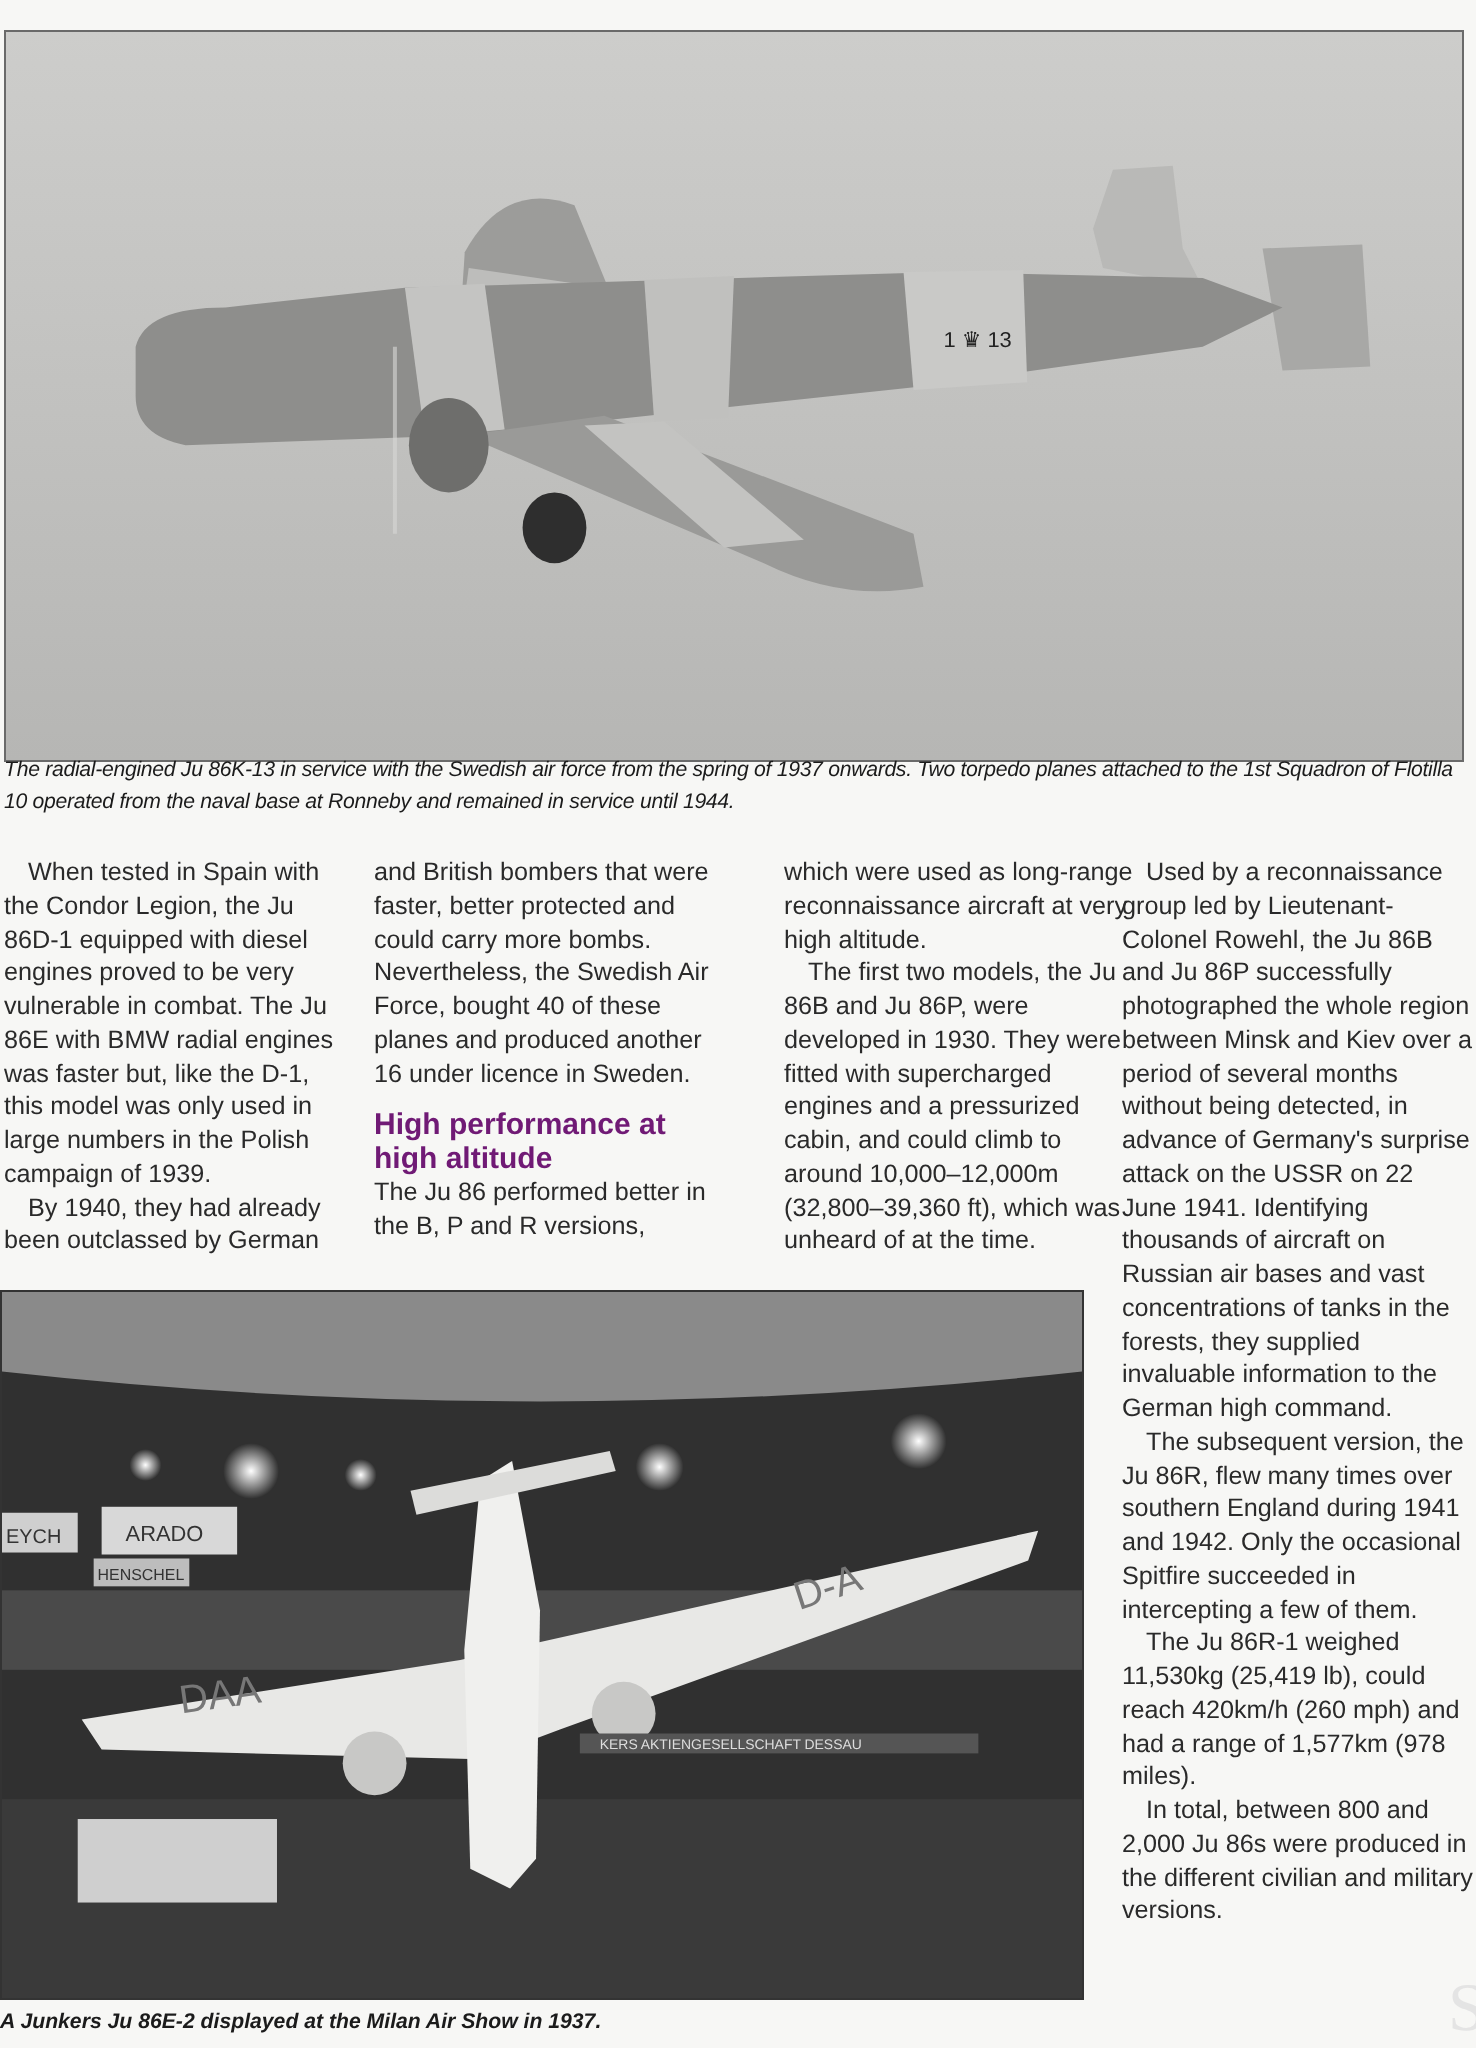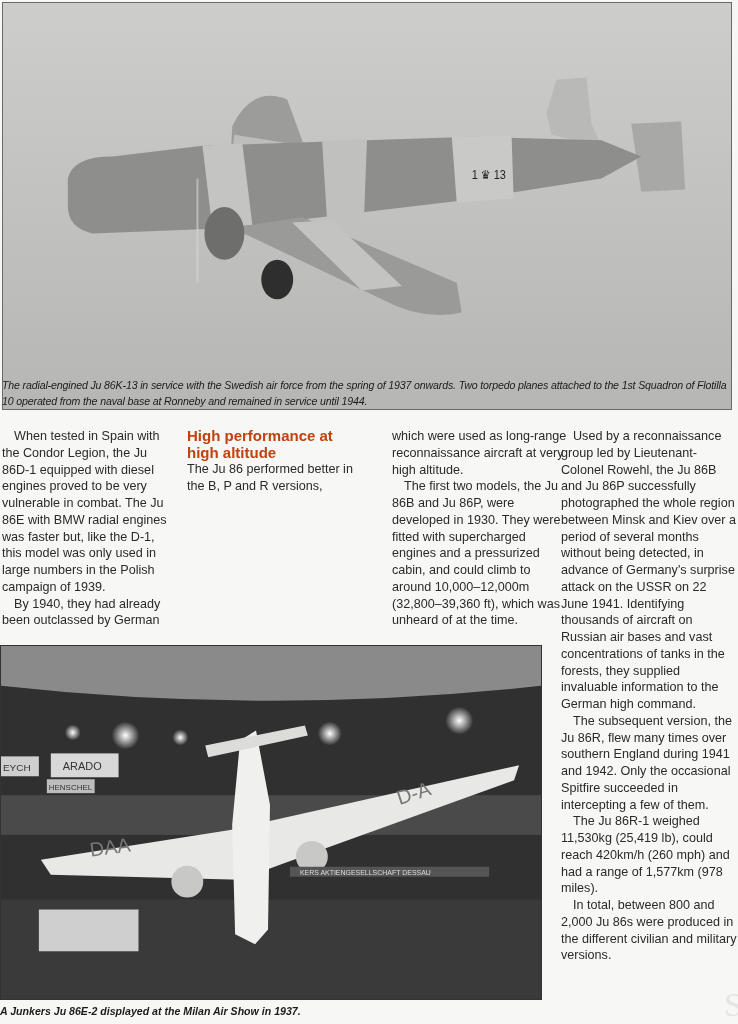--- a/index.html
+++ b/index.html
@@ -1,42 +1,42 @@
 <!DOCTYPE html>
 <html><head>
   <meta charset="utf-8">
   <style>
     * { box-sizing: border-box; margin: 0; padding: 0; }
     html, body { width: 738px; height: 1024px; background: #f7f7f5; overflow: hidden; }
     body { position: relative; font-family: "Liberation Sans", sans-serif; color: #1e1e1e; }
 
     .photo-top {
-      position: absolute; left: 2px; top: 2px; width: 730px; height: 408px;
+      position: absolute; left: 2px; top: 15px; width: 730px; height: 366px;
       background: linear-gradient(180deg, #c9c9c7 0%, #bfbfbd 45%, #b5b5b3 100%);
       border: 1px solid #6a6a6a; overflow: hidden;
     }
     .photo-top svg, .photo-bottom svg { display: block; width: 100%; height: 100%; }
 
     .caption-top {
       position: absolute; left: 2px; top: 377px; width: 730px;
       font-family: "Liberation Sans", sans-serif; font-weight: normal; font-style: italic;
       font-size: 10.6px; line-height: 16px; color: #1b1b1b; letter-spacing: -0.15px;
     }
 
     .col { position: absolute; top: 428px; font-size: 12.6px; line-height: 16.75px; color: #2a2a2a; }
     .col p { margin: 0; }
     .col p.indent { text-indent: 12px; }
     .c1 { left: 2px; width: 172px; }
     .c2 { left: 187px; width: 178px; }
     .c3 { left: 392px; width: 178px; }
     .c4 { left: 561px; width: 176px; }
 
     .subhead {
-      font-weight: bold; font-size: 15px; line-height: 16.5px; color: #c2410c;
-      margin-bottom: 0;
+      font-weight: bold; font-size: 15px; line-height: 16.5px; color: #701a75;
+      margin-top: 10px; margin-bottom: 0;
     }
 
     .photo-bottom {
       position: absolute; left: 0px; top: 645px; width: 542px; height: 355px;
       background: #fef9c3; border: 1px solid #333; overflow: hidden;
     }
     .caption-bottom {
       position: absolute; left: 0px; top: 1004px; width: 540px;
       font-weight: bold; font-style: italic; font-size: 10.6px; line-height: 14px; color: #1b1b1b;
     }
@@ -80,20 +80,21 @@
 </div>
 
 <div class="caption-top">The radial-engined Ju 86K-13 in service with the Swedish air force from the spring of 1937 onwards. Two torpedo planes attached to the 1st Squadron of Flotilla 10 operated from the naval base at Ronneby and remained in service until 1944.</div>
 
 <div class="col c1">
   <p class="indent">When tested in Spain with the Condor Legion, the Ju 86D-1 equipped with diesel engines proved to be very vulnerable in combat. The Ju 86E with BMW radial engines was faster but, like the D-1, this model was only used in large numbers in the Polish campaign of 1939.</p>
   <p class="indent">By 1940, they had already been outclassed by German</p>
 </div>
 
 <div class="col c2">
+  <p>and British bombers that were faster, better protected and could carry more bombs. Nevertheless, the Swedish Air Force, bought 40 of these planes and produced another 16 under licence in Sweden.</p>
   <h3 class="subhead">High performance at high altitude</h3>
   <p>The Ju 86 performed better in the B, P and R versions,</p>
 </div>
 
 <div class="col c3">
   <p>which were used as long-range reconnaissance aircraft at very high altitude.</p>
   <p class="indent">The first two models, the Ju 86B and Ju 86P, were developed in 1930. They were fitted with supercharged engines and a pressurized cabin, and could climb to around 10,000–12,000m (32,800–39,360 ft), which was unheard of at the time.</p>
 </div>
 
 <div class="col c4">

